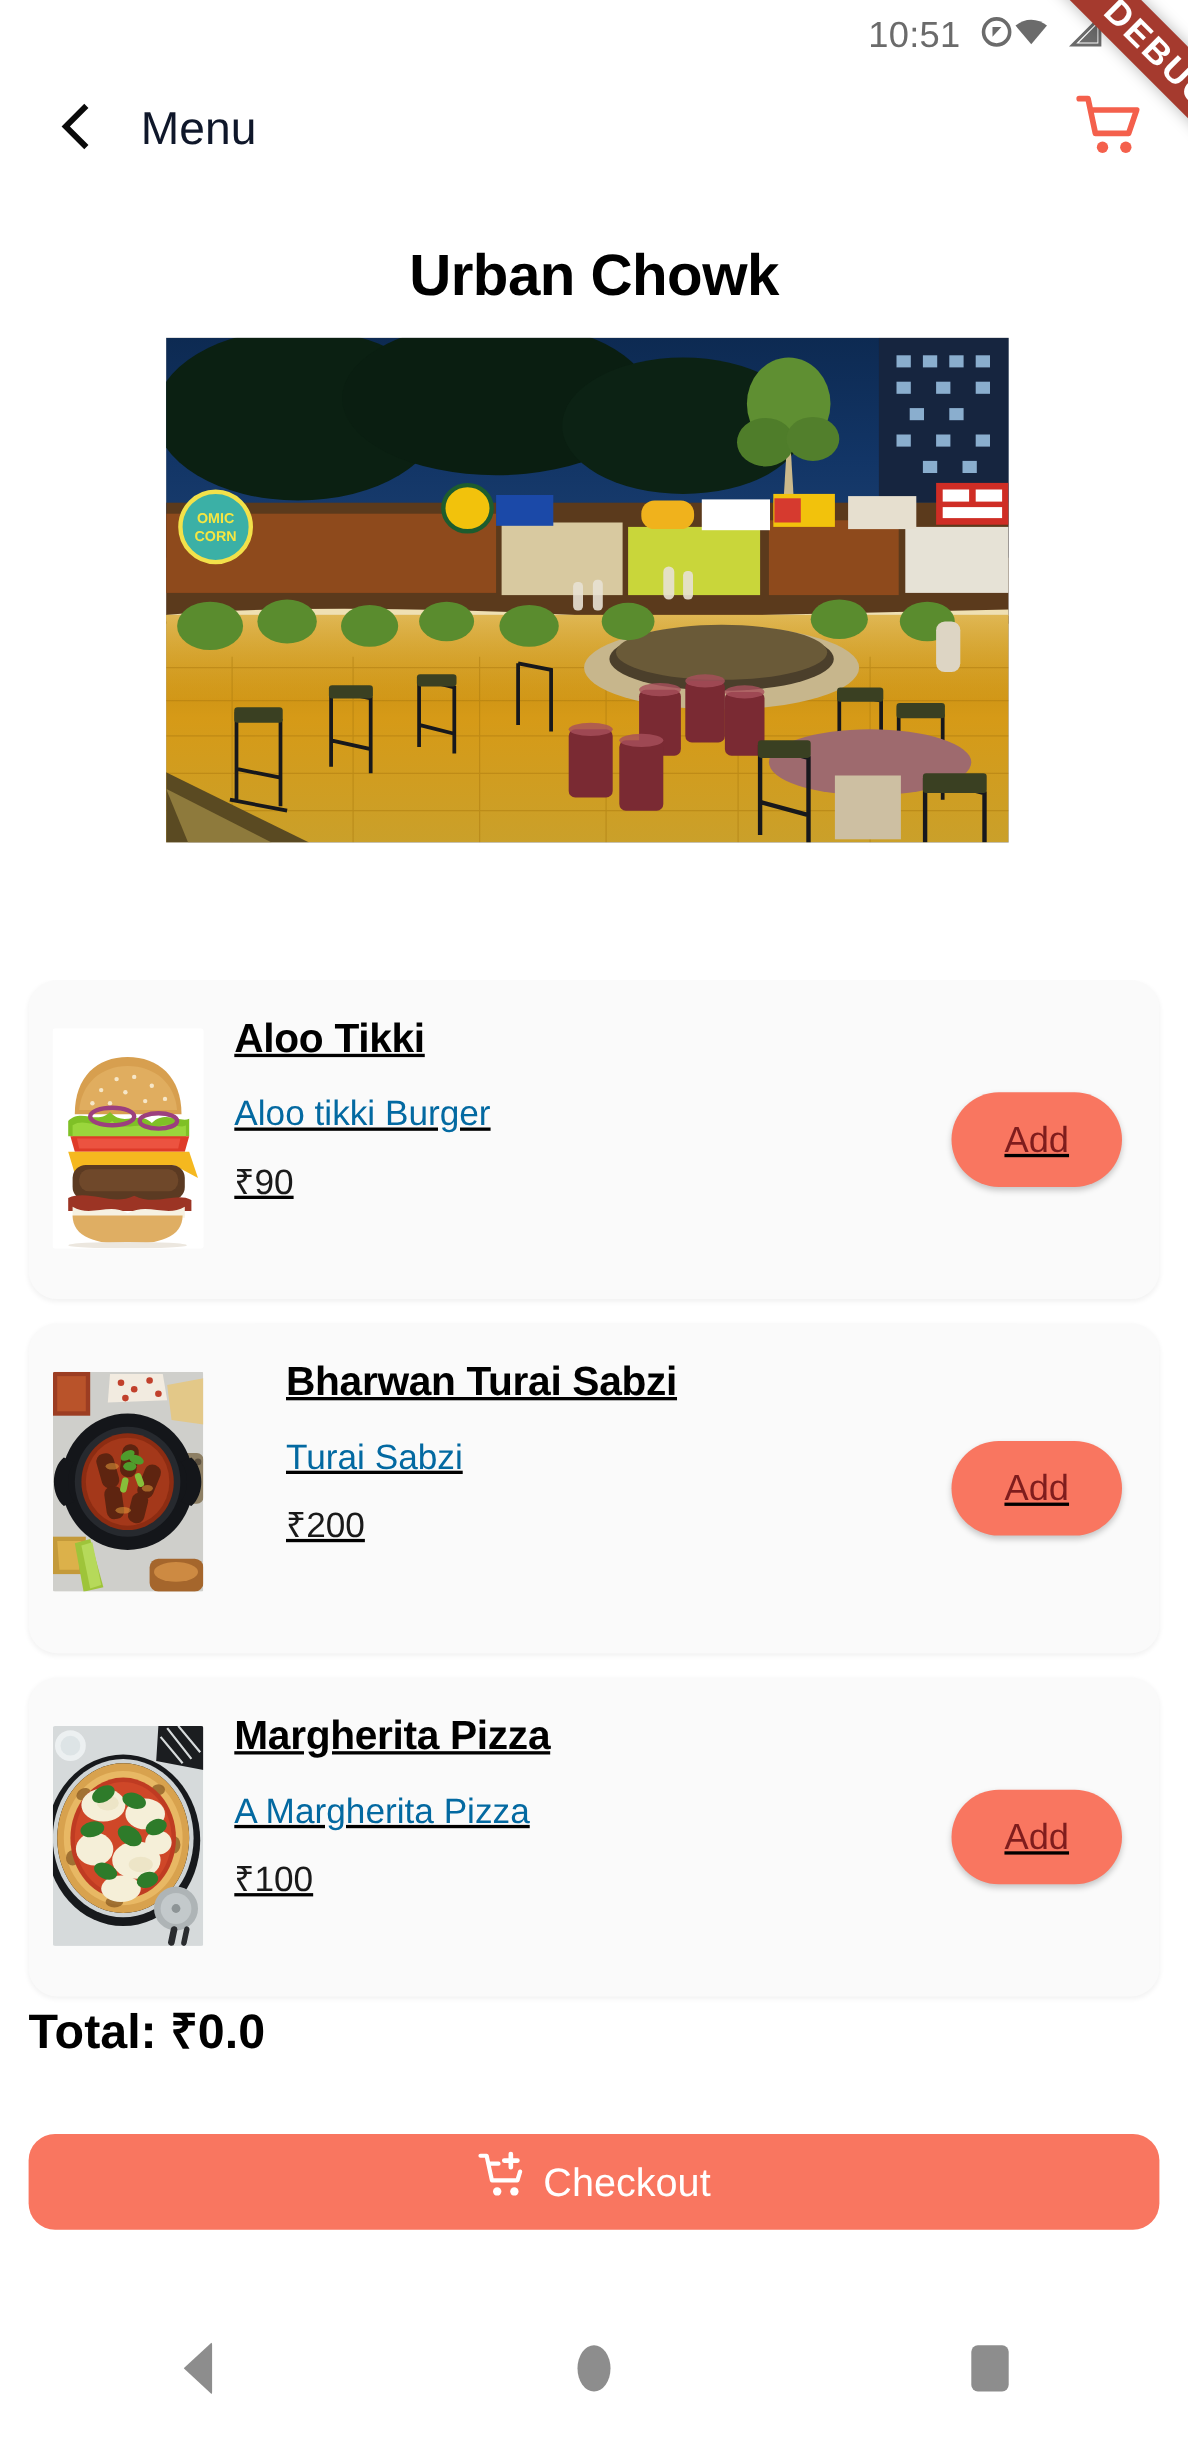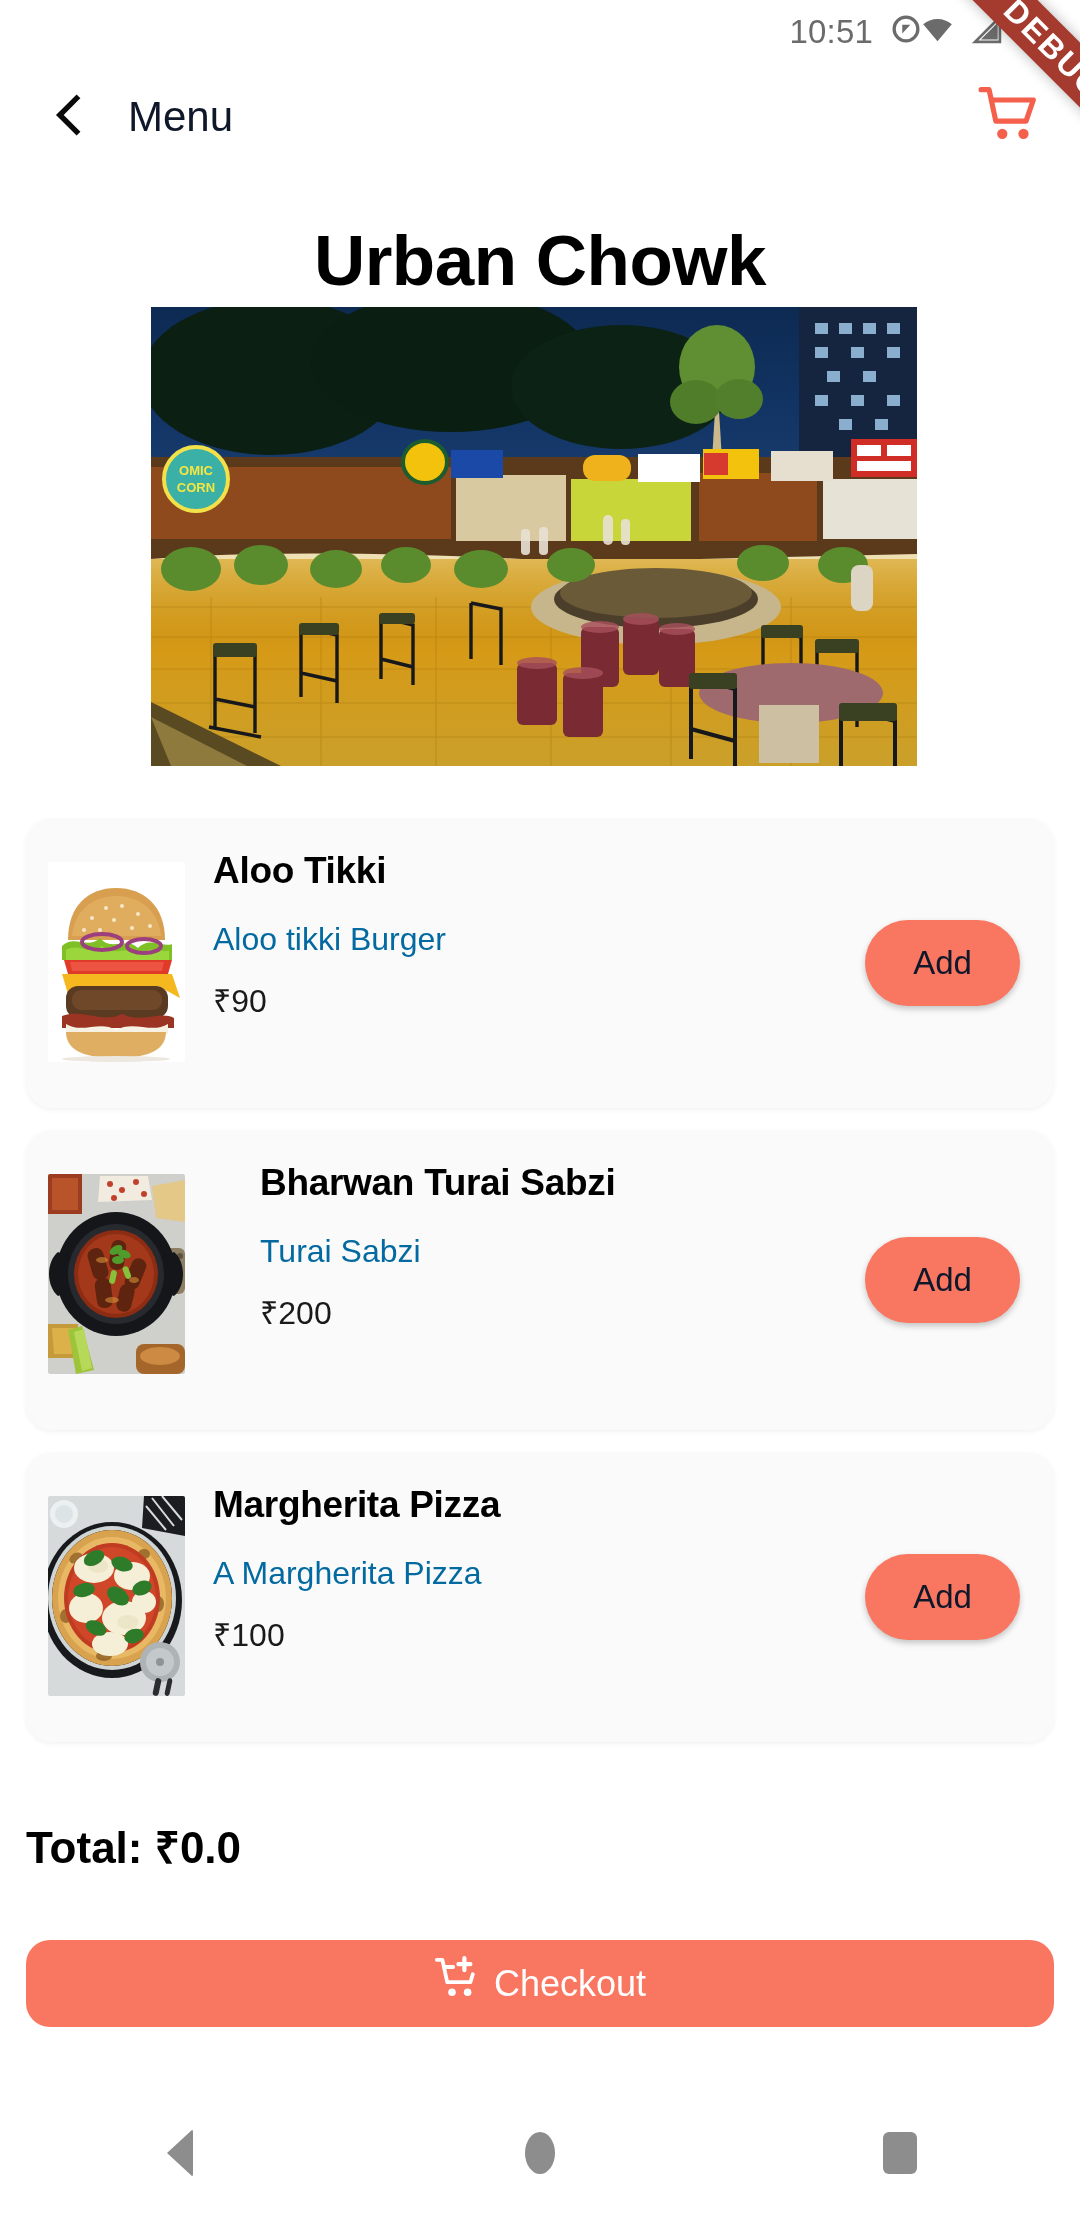--- a/index.html
+++ b/index.html
@@ -52,35 +52,36 @@
     font-size:42px; color:#0f172a; margin-left:10px; line-height:1;
   }
   .cart-btn {
     position:absolute; right:26px; top:50%; transform:translateY(-50%);
     width:90px; height:90px; display:flex; align-items:center; justify-content:center;
   }
 
   
   .resto-title {
     position:absolute; top:222px; left:0; width:1080px;
-    text-align:center; font-size:71px; font-weight:bold; color:#000;
+    text-align:center; font-size:53px; font-weight:bold; color:#000;
     letter-spacing:-.5px; line-height:1.1;
   }
 
   
   .hero {
     position:absolute; left:151px; top:307px; width:766px; height:459px;
     overflow:hidden; background:#a3a3a3;
   }
   .hero svg { display:block; width:766px; height:459px; }
 
   
   .menu-list {
-    position:absolute; left:0; top:818px; width:1080px; height:960px;
+    position:absolute; left:0; top:891px; width:1080px; height:960px;
     overflow:hidden;
+    text-decoration:underline;
   }
   .card {
     position:relative;
     margin:0 26px 22px 26px;
     background:#fafafa;
     border-radius:26px;
     box-shadow:0 2px 5px rgba(0,0,0,.055);
     display:flex; align-items:flex-start;
     padding:22px 0 22px 0;
     min-height:290px;
@@ -107,21 +108,21 @@
     font-size:32px; color:#1a1a1a; line-height:1.3; margin-top:20px;
   }
   .add-wrap {
     flex:0 0 auto; align-self:center; padding-right:34px;
   }
   .add-btn {
     display:flex; align-items:center; justify-content:center;
     width:155px; height:86px;
     background:#f97660;
     border:none; border-radius:48px;
-    color:#0f172a; font-size:33px;
+    color:#7f1d1d; font-size:33px;
     font-family:"Liberation Sans", sans-serif;
     box-shadow:0 3px 6px rgba(0,0,0,.22);
   }
 
   
   .card.tall { min-height:300px;gap:47px; }
 
   
   .total {
     position:absolute; left:26px; top:1826px;

